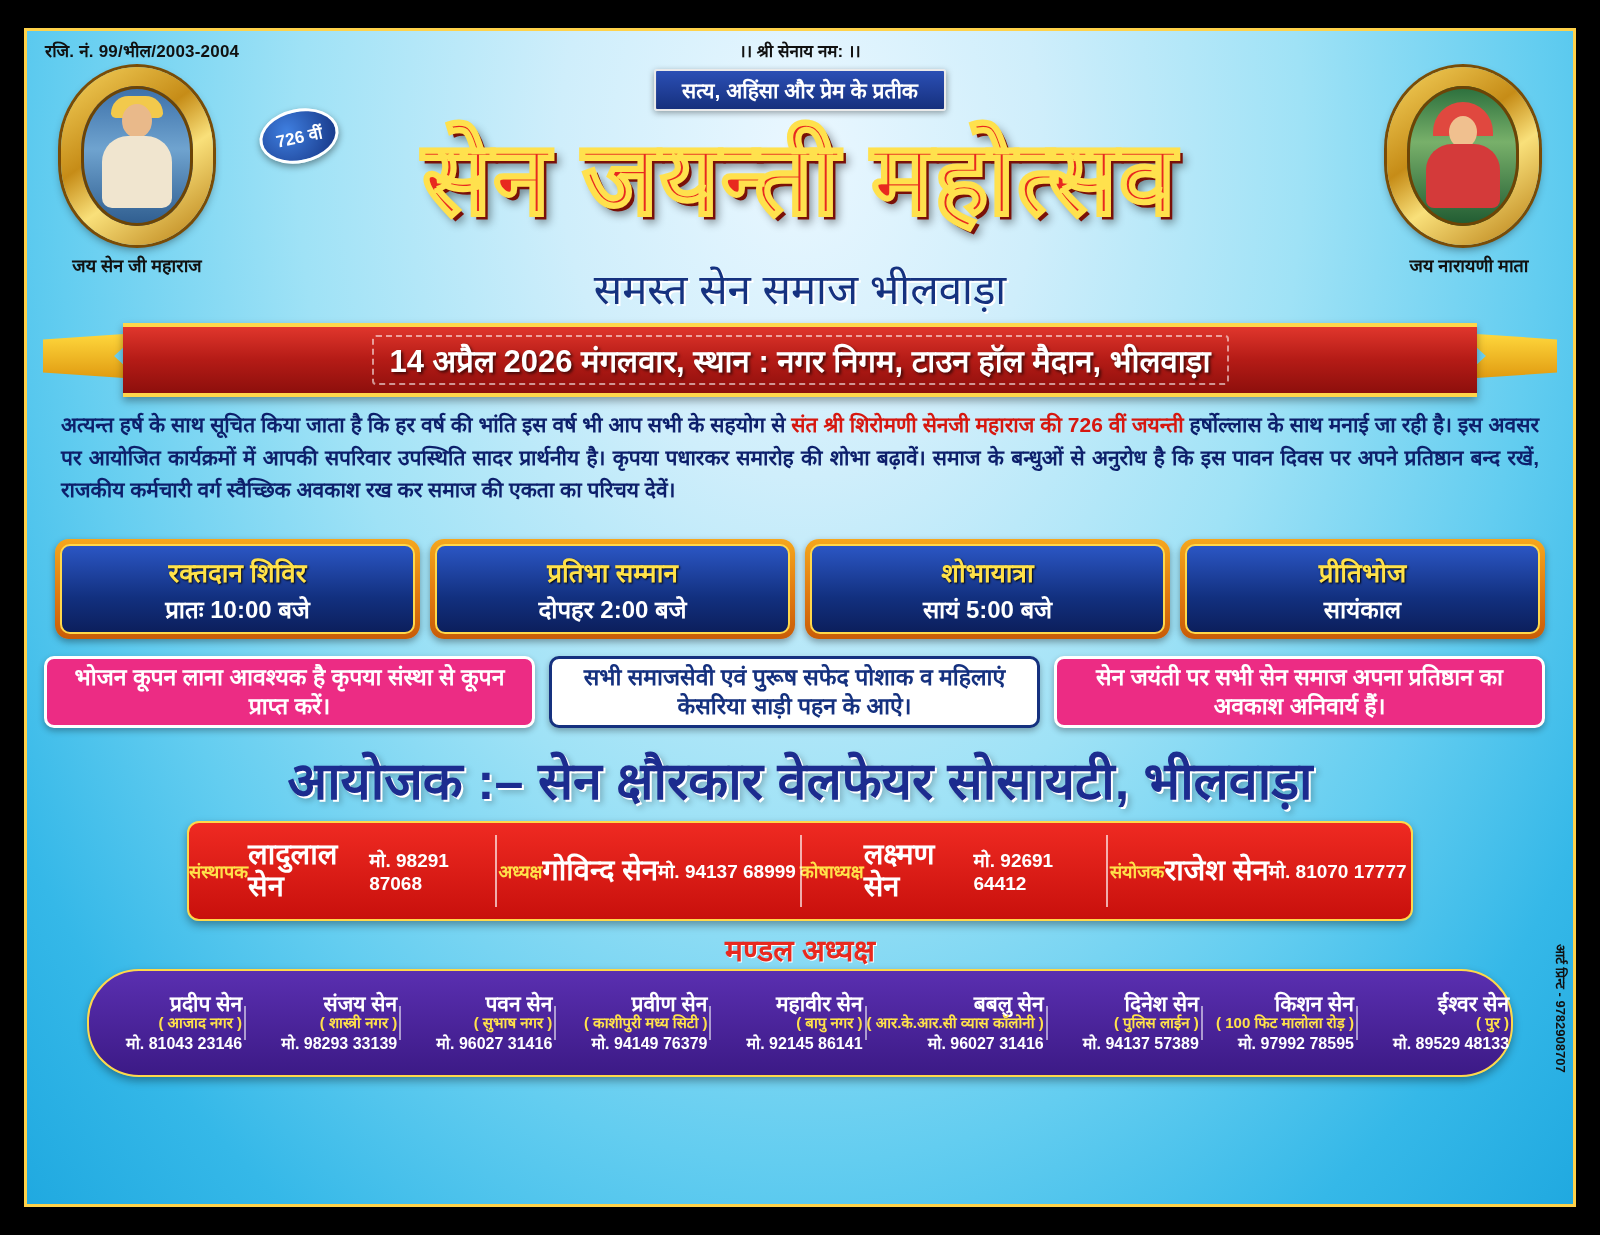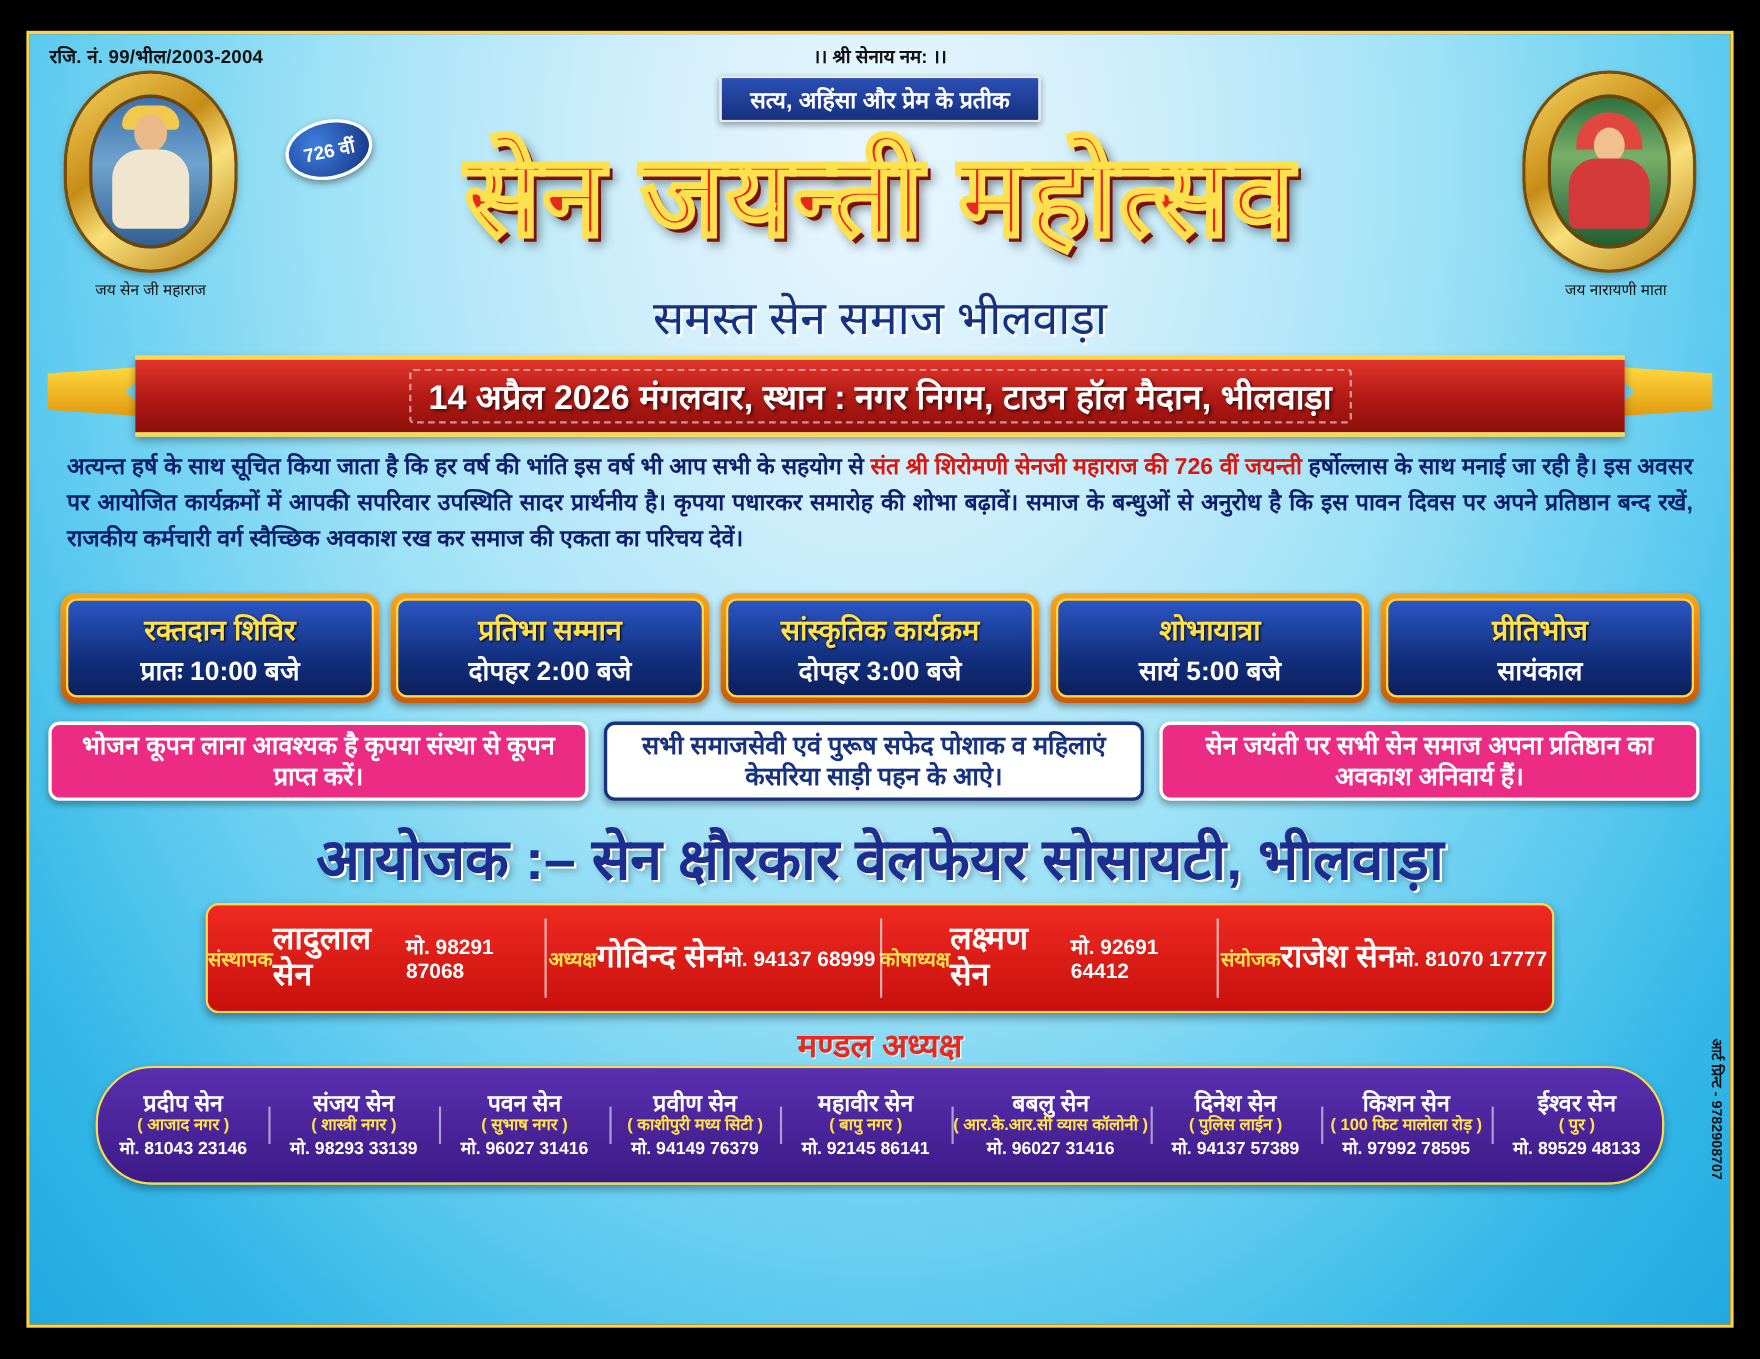--- a/index.html
+++ b/index.html
@@ -46,21 +46,21 @@
   .pic.saint{background:linear-gradient(180deg,#3b6fa8 0%,#6fa3cf 45%,#2e5c8e 100%);}
   .pic.mata{background:linear-gradient(180deg,#2a6e3c 0%,#78b06a 40%,#1f5a31 100%);}
   .pic .body{position:absolute;left:50%;transform:translateX(-50%);}
   .saint .head{top:18px;width:30px;height:34px;border-radius:50%;background:#e9b98a;}
   .saint .torso{top:50px;width:70px;height:72px;border-radius:26px 26px 10px 10px;background:#f0e5cf;}
   .saint .turban{top:10px;width:52px;height:22px;border-radius:22px 22px 6px 6px;background:#f2c94c;}
   .mata .head{top:30px;width:28px;height:32px;border-radius:50%;background:#f0c08f;}
   .mata .torso{top:58px;width:74px;height:64px;border-radius:26px 26px 8px 8px;background:#d43a3a;}
   .mata .veil{top:16px;width:60px;height:34px;border-radius:30px 30px 0 0;background:#e0483f;}
   .p-caption{
-    position:absolute;width:200px;text-align:center;font-size:14px;font-weight:normal;color:#111;
+    position:absolute;width:200px;text-align:center;font-size:18px;font-weight:bold;color:#111;
   }
   .p-caption.left{left:10px;top:222px;}
   .p-caption.right{right:4px;top:222px;}
 
   
   .subbanner{
     position:absolute;left:50%;transform:translateX(-50%);top:38px;
     background:linear-gradient(180deg,#2b4fb5,#16307d);
     color:#fff;font-size:21px;font-weight:bold;
     padding:5px 26px;border:2px solid #eaeaea;border-radius:3px;
@@ -182,21 +182,21 @@
     position:absolute;left:0;right:0;top:898px;text-align:center;
     font-size:30px;font-weight:bold;color:#e8291f;
     text-shadow:1px 1px 0 #fff;
   }
   .mandal{
     position:absolute;left:60px;right:60px;top:938px;height:104px;
     background:linear-gradient(180deg,#5a2fb0,#3c1a86);
     border-radius:52px;border:2px solid #ffd84a;
     display:flex;align-items:center;box-shadow:0 4px 8px rgba(0,0,0,.35);
   }
-  .mcell{flex:1;display:flex;flex-direction:column;align-items:center;justify-content:center;position:relative;padding:0 2px;}
+  .mcell{flex:1;display:flex;flex-direction:column;align-items:flex-end;justify-content:center;position:relative;padding:0 2px;}
   .mcell + .mcell::before{
     content:"";position:absolute;left:0;top:14px;bottom:14px;width:2px;background:rgba(255,255,255,.55);
   }
   .mcell .nm{color:#ffffff;font-size:21px;font-weight:bold;line-height:1.1;white-space:nowrap;}
   .mcell .area{color:#ffe24a;font-size:15px;font-weight:bold;line-height:1.1;white-space:nowrap;}
   .mcell .mob{color:#ffffff;font-size:16px;font-weight:bold;white-space:nowrap;}
 
   .printer{
     position:absolute;right:4px;top:calc(100% - 260px);
     writing-mode:vertical-rl;font-size:13px;font-weight:bold;color:#111;
@@ -255,26 +255,20 @@
           </div>
         </div>
       <div class="prog">
           <div class="inner2">
             <div class="ptitle">प्रतिभा सम्मान</div>
             <div class="ptime">दोपहर 2:00 बजे</div>
           </div>
         </div>
       <div class="prog">
           <div class="inner2">
-            <div class="ptitle">सांस्कृतिक कार्यक्रम</div>
-            <div class="ptime">दोपहर 3:00 बजे</div>
-          </div>
-        </div>
-      <div class="prog">
-          <div class="inner2">
             <div class="ptitle">शोभायात्रा</div>
             <div class="ptime">सायं 5:00 बजे</div>
           </div>
         </div>
       <div class="prog">
           <div class="inner2">
             <div class="ptitle">प्रीतिभोज</div>
             <div class="ptime">सायंकाल</div>
           </div>
         </div>

